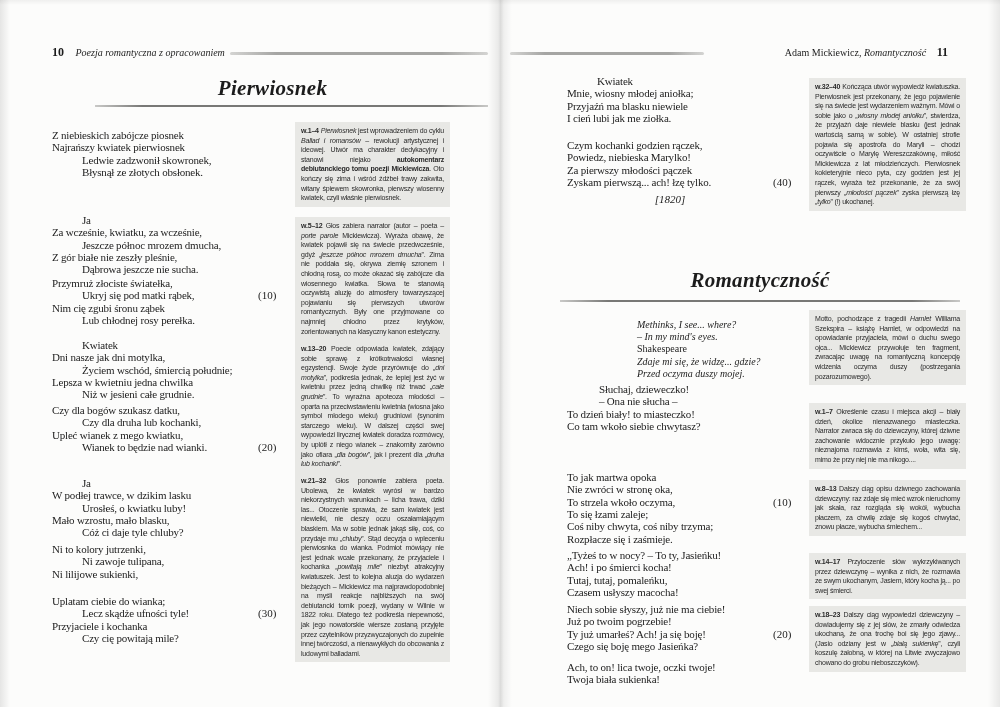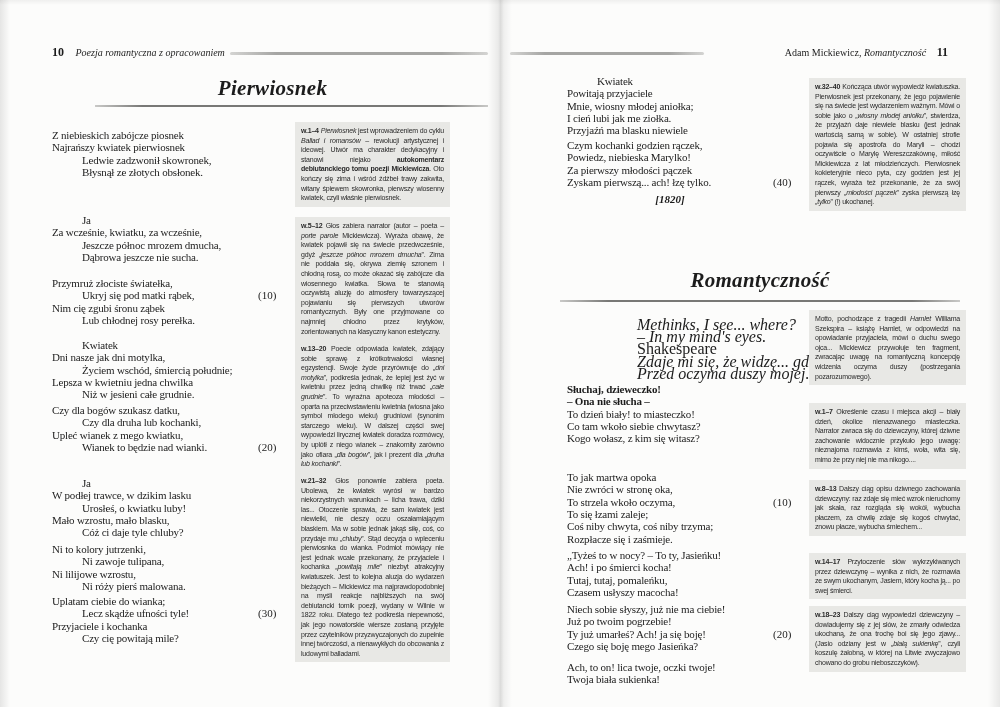--- a/index.html
+++ b/index.html
@@ -33,31 +33,31 @@
   #ltitle-rule{top:89px;left:95px;width:393px;}
   #rtitle-rule{top:284px;left:60px;width:400px;}
 
   
   .stanza{position:absolute;white-space:nowrap;}
   .lst{left:52px;width:250px;}
   .rst{left:67px;width:250px;}
   .pline{position:relative;line-height:12.35px;height:12.35px;font-size:11px;letter-spacing:-.2px;}
   .pline.ind1{padding-left:30px;}
   .pline.speaker{padding-left:30px;}
-  .pline.bold{font-weight:bold;}
+  .pline.bold{font-weight:normal;margin-left:32px;}
   .lnum{position:absolute;left:206px;top:0;letter-spacing:0;text-align:center;}
   .s1{top:113px}.s2{top:198px}.s3{top:261px}.s4{top:323px}
   .s5{top:388px}.s6{top:461px}.s7{top:527px}.s8{top:579px}
   .rs1{top:59px}.rs2{top:123px}
   .ms1{top:367px}.ms2{top:455px}.ms3{top:533px}.ms4{top:587px}.ms5{top:645px}
   #pdate{position:absolute;left:67px;top:177px;width:206px;text-align:center;
-         font-style:italic;font-size:11px;font-weight:bold;}
-
-  
-  #epigraph{position:absolute;left:137px;top:303px;font-size:16px;line-height:12.2px;}
+         font-style:italic;font-size:11px;}
+
+  
+  #epigraph{position:absolute;left:137px;top:303px;font-size:10px;line-height:12.2px;}
   .ep-line{white-space:nowrap;}
   .ep-line.it{font-style:italic;}
 
   
   .note{position:absolute;background:var(--note-bg,#e8e8e5);width:155px;padding:4px 6px;
         box-sizing:border-box;font-family:"Liberation Sans",sans-serif;font-size:7px;
         line-height:9.6px;letter-spacing:-.2px;text-align:justify;color:#2a2a2a;}
   .lnote{left:295px;}
   .rnote{left:309px;width:157px;}
   .note b{font-weight:bold;}
@@ -93,20 +93,21 @@
         <div class="stanza lst s1">
           <div class="pline"><span>Z niebieskich zabójcze piosnek</span></div>
           <div class="pline"><span>Najrańszy kwiatek pierwiosnek</span></div>
           <div class="pline ind1"><span>Ledwie zadzwonił skowronek,</span></div>
           <div class="pline ind1"><span>Błysnął ze złotych obsłonek.</span></div>
         </div>
         <div class="stanza lst s2">
           <div class="pline speaker">Ja</div>
           <div class="pline"><span>Za wcześnie, kwiatku, za wcześnie,</span></div>
           <div class="pline ind1"><span>Jeszcze północ mrozem dmucha,</span></div>
+          <div class="pline"><span>Z gór białe nie zeszły pleśnie,</span></div>
           <div class="pline ind1"><span>Dąbrowa jeszcze nie sucha.</span></div>
         </div>
         <div class="stanza lst s3">
           <div class="pline"><span>Przymruż złociste światełka,</span></div>
           <div class="pline ind1"><span>Ukryj się pod matki rąbek,</span><span class="lnum">(10)</span></div>
           <div class="pline"><span>Nim cię zgubi śronu ząbek</span></div>
           <div class="pline ind1"><span>Lub chłodnej rosy perełka.</span></div>
         </div>
         <div class="stanza lst s4">
           <div class="pline speaker">Kwiatek</div>
@@ -124,22 +125,21 @@
         <div class="stanza lst s6">
           <div class="pline speaker">Ja</div>
           <div class="pline"><span>W podłej trawce, w dzikim lasku</span></div>
           <div class="pline ind1"><span>Urosłeś, o kwiatku luby!</span></div>
           <div class="pline"><span>Mało wzrostu, mało blasku,</span></div>
           <div class="pline ind1"><span>Cóż ci daje tyle chluby?</span></div>
         </div>
         <div class="stanza lst s7">
           <div class="pline"><span>Ni to kolory jutrzenki,</span></div>
           <div class="pline ind1"><span>Ni zawoje tulipana,</span></div>
-          <div class="pline"><span>Ni lilijowe wzrostu,</span></div>
-          <div class="pline ind1"><span>Ni róży pierś malowana.</span></div>
+          <div class="pline"><span>Ni lilijowe sukienki,</span></div>
         </div>
         <div class="stanza lst s8">
           <div class="pline"><span>Uplatam ciebie do wianka;</span></div>
           <div class="pline ind1"><span>Lecz skądże ufności tyle!</span><span class="lnum">(30)</span></div>
           <div class="pline"><span>Przyjaciele i kochanka</span></div>
           <div class="pline ind1"><span>Czy cię powitają mile?</span></div>
         </div>
       </div>
     <div id="lnotes">
         <div class="note lnote ln1"><b>w.1–4</b> <i>Pierwiosnek</i> jest wprowadzeniem do cyklu <i>Ballad i romansów</i> – rewolucji artystycznej i ideowej. Utwór ma charakter dedykacyjny i stanowi niejako <b>autokomentarz debiutanckiego tomu poezji Mickiewicza</b>. Oto kończy się zima i wśród źdźbeł trawy zakwita, witany śpiewem skowronka, pierwszy wiosenny kwiatek, czyli właśnie pierwiosnek.</div>
@@ -153,24 +153,23 @@
     <div class="hrule" id="rhead-rule"></div>
     <div class="hdr" id="rhead">
       <span class="rh-author">Adam Mickiewicz,</span>
       <span class="rh-work">Romantyczność</span>
       <span class="pgnum">11</span>
     </div>
 
     <div id="rpoem-top">
         <div class="stanza rst rs1">
           <div class="pline speaker">Kwiatek</div>
-          <div class="pline"><span>Powitają przyjaciele</span></div>
           <div class="pline"><span>Mnie, wiosny młodej aniołka;</span></div>
+          <div class="pline"><span>Przyjaźń ma blasku niewiele</span></div>
           <div class="pline"><span>I cień lubi jak me ziołka.</span></div>
-          <div class="pline"><span>Przyjaźń ma blasku niewiele</span></div>
         </div>
         <div class="stanza rst rs2">
           <div class="pline"><span>Czym kochanki godzien rączek,</span></div>
           <div class="pline"><span>Powiedz, niebieska Marylko!</span></div>
           <div class="pline"><span>Za pierwszy młodości pączek</span></div>
           <div class="pline"><span>Zyskam pierwszą... ach! łzę tylko.</span><span class="lnum">(40)</span></div>
         </div>
       </div>
     <div id="pdate">[1820]</div>
 
@@ -183,21 +182,20 @@
         <div class="ep-line">Shakespeare</div>
         <div class="ep-line it">Zdaje mi się, że widzę... gdzie?</div>
         <div class="ep-line it">Przed oczyma duszy mojej.</div>
       </div>
     <div id="rpoem-main">
         <div class="stanza rst ms1">
           <div class="pline bold"><span>Słuchaj, dzieweczko!</span></div>
           <div class="pline bold"><span>– Ona nie słucha –</span></div>
           <div class="pline"><span>To dzień biały! to miasteczko!</span></div>
           <div class="pline"><span>Co tam wkoło siebie chwytasz?</span></div>
-          <div class="pline"><span>Kogo wołasz, z kim się witasz?</span></div>
         </div>
         <div class="stanza rst ms2">
           <div class="pline"><span>To jak martwa opoka</span></div>
           <div class="pline"><span>Nie zwróci w stronę oka,</span></div>
           <div class="pline"><span>To strzela wkoło oczyma,</span><span class="lnum">(10)</span></div>
           <div class="pline"><span>To się łzami zaleje;</span></div>
           <div class="pline"><span>Coś niby chwyta, coś niby trzyma;</span></div>
           <div class="pline"><span>Rozpłacze się i zaśmieje.</span></div>
         </div>
         <div class="stanza rst ms3">

